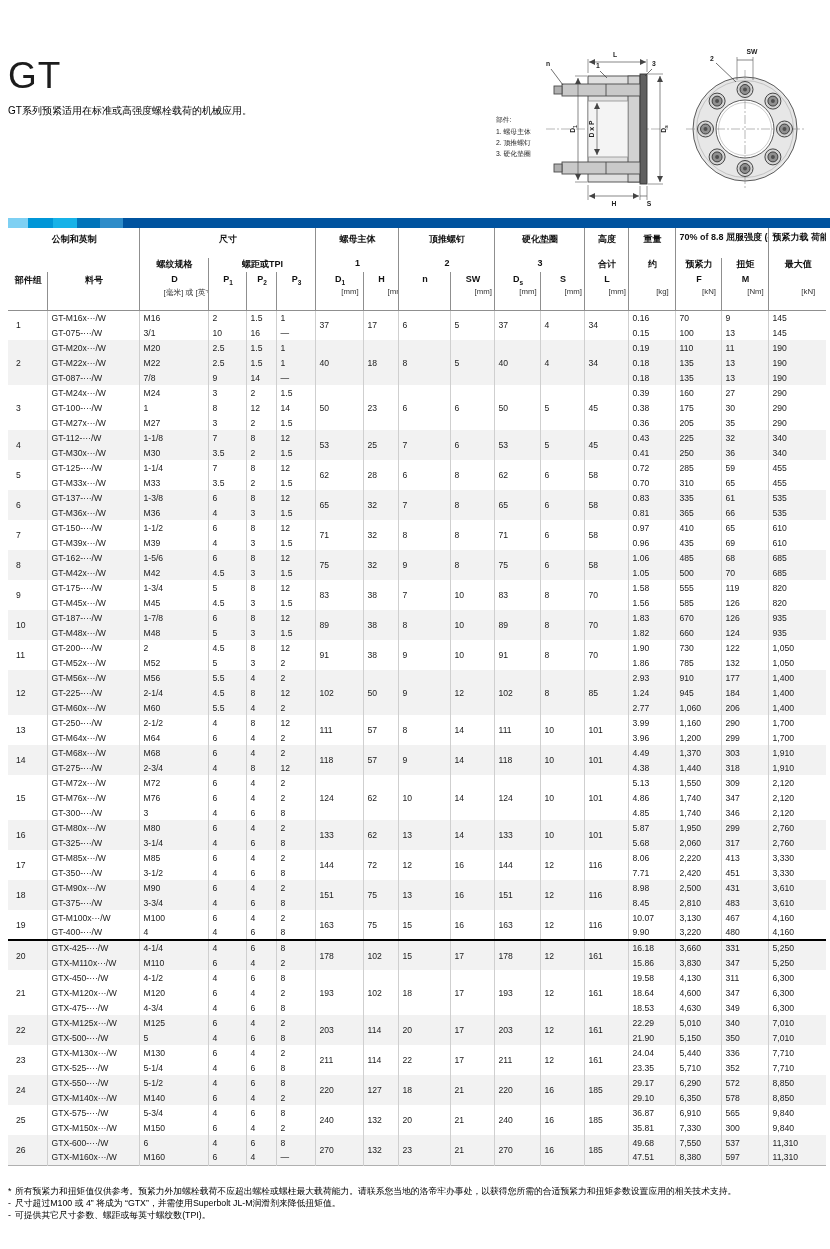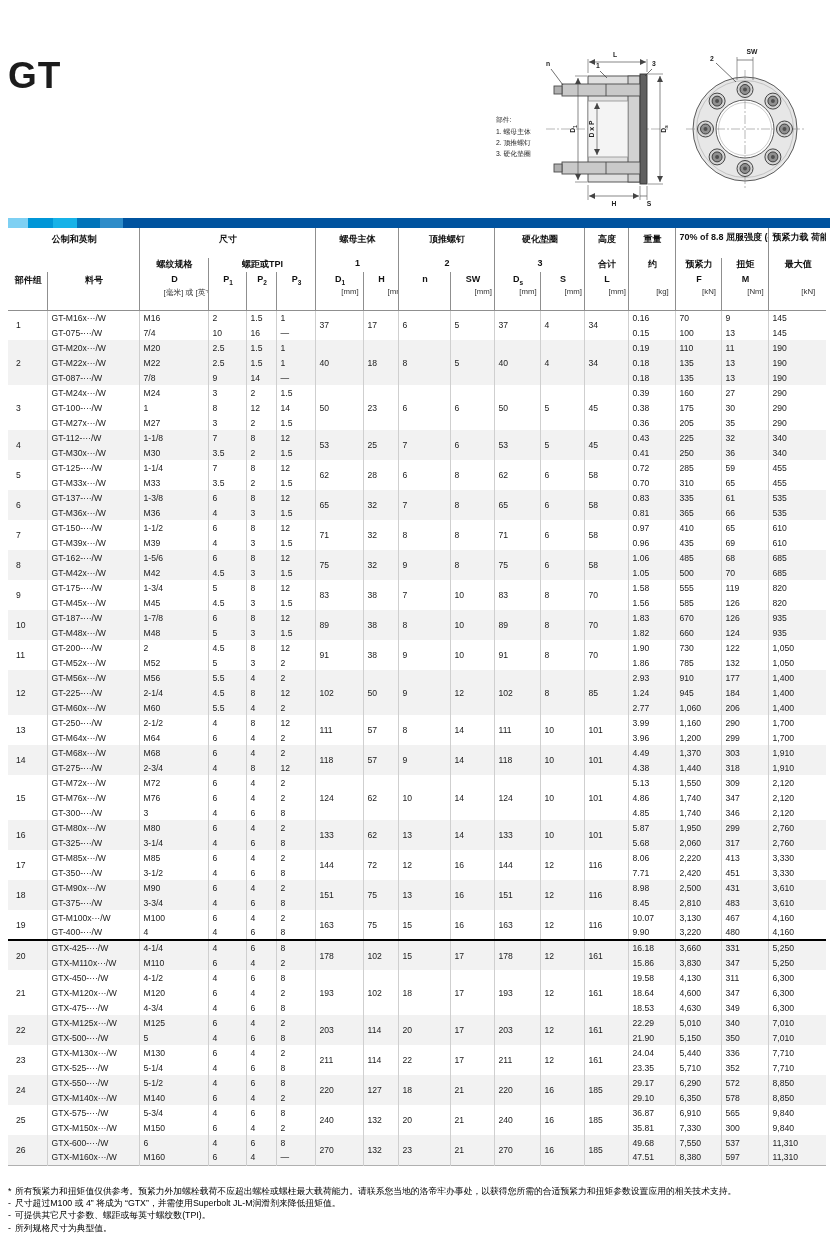--- a/index.html
+++ b/index.html
@@ -3,21 +3,21 @@
 <meta charset="utf-8">
 <style>
   * { box-sizing: border-box; }
   html,body { margin:0; padding:0; background:#fff; }
   .page {
     position:relative; width:830px; height:1249px; background:#fff;
     font-family:"Liberation Sans","DejaVu Sans",sans-serif; color:#111; overflow:hidden;
   }
   
   .masthead { position:absolute; left:8px; top:56px; width:470px; }
-  .gt-title { margin:0; font-size:37px; font-weight:700; letter-spacing:1px; color:#1c1c1c; line-height:40px; }
+  .gt-title { margin:0; font-size:37px; font-weight:400; letter-spacing:1px; color:#1c1c1c; line-height:40px; }
   .subtitle div { font-size:20.5px; line-height:26px; color:#222; font-weight:400; }
   .desc { margin:0; font-size:10px; line-height:13px; color:#000; }
   .desc-block { margin-top:8px; }
   
   .diagram { position:absolute; left:488px; top:44px; width:342px; height:172px; }
   .diagram svg text { font-family:"Liberation Sans","DejaVu Sans",sans-serif; font-size:6.8px; fill:#222; }
   .diagram .dimtxt { font-weight:700; }
   
   .accent-bar {
     position:absolute; left:8px; top:218px; width:822px; height:10px;
@@ -51,20 +51,21 @@
   .notes .mark { display:inline-block; width:7px; }
 </style>
 </head>
 <body>
 
 <div class="page">
 
   <div class="masthead">
     <h1 class="gt-title">GT</h1>
     <div class="desc-block">
+      <p class="desc">GT系列预紧适用在标准或高强度螺栓载荷的机械应用。</p>
     </div>
   </div>
 
   <div class="diagram">
     <svg width="342" height="172" viewBox="0 0 342 172">
       <defs>
         <marker id="ar" markerWidth="7" markerHeight="7" refX="6" refY="3" orient="auto-start-reverse" markerUnits="userSpaceOnUse">
           <path d="M0,0L6,3L0,6z" fill="#444"></path>
         </marker>
         <g id="jscrew">
@@ -289,21 +290,21 @@
           <td rowspan="2" class="merged">37</td>
           <td rowspan="2" class="merged">4</td>
           <td rowspan="2" class="merged">34</td>
           <td>0.16</td>
           <td>70</td>
           <td>9</td>
           <td>145</td>
         </tr>
         <tr>
           <td>GT-075-···/W</td>
-          <td>7/4</td>
+          <td>3/1</td>
           <td>10</td>
           <td>16</td>
           <td>—</td>
           <td>0.15</td>
           <td>100</td>
           <td>13</td>
           <td>145</td>
         </tr>
         <tr class="shade">
           <td rowspan="3" class="group">2</td>
@@ -1110,16 +1111,15 @@
           <td>597</td>
           <td>11,310</td>
         </tr>
       </tbody>
   </table>
 
   <div class="notes">
       <p><span class="mark">*</span><span>所有预紧力和扭矩值仅供参考。预紧力外加螺栓载荷不应超出螺栓或螺柱最大载荷能力。请联系您当地的洛帝牢办事处，以获得您所需的合适预紧力和扭矩参数设置应用的相关技术支持。</span></p>
       <p><span class="mark">-</span><span>尺寸超过M100 或 4” 将成为 “GTX”，并需使用Superbolt JL-M润滑剂来降低扭矩值。</span></p>
       <p><span class="mark">-</span><span>可提供其它尺寸参数、螺距或每英寸螺纹数(TPI)。</span></p>
-      <p><span class="mark">-</span><span>所列规格尺寸为典型值。</span></p>
     </div>
 
 </div>
 
 </body></html>

